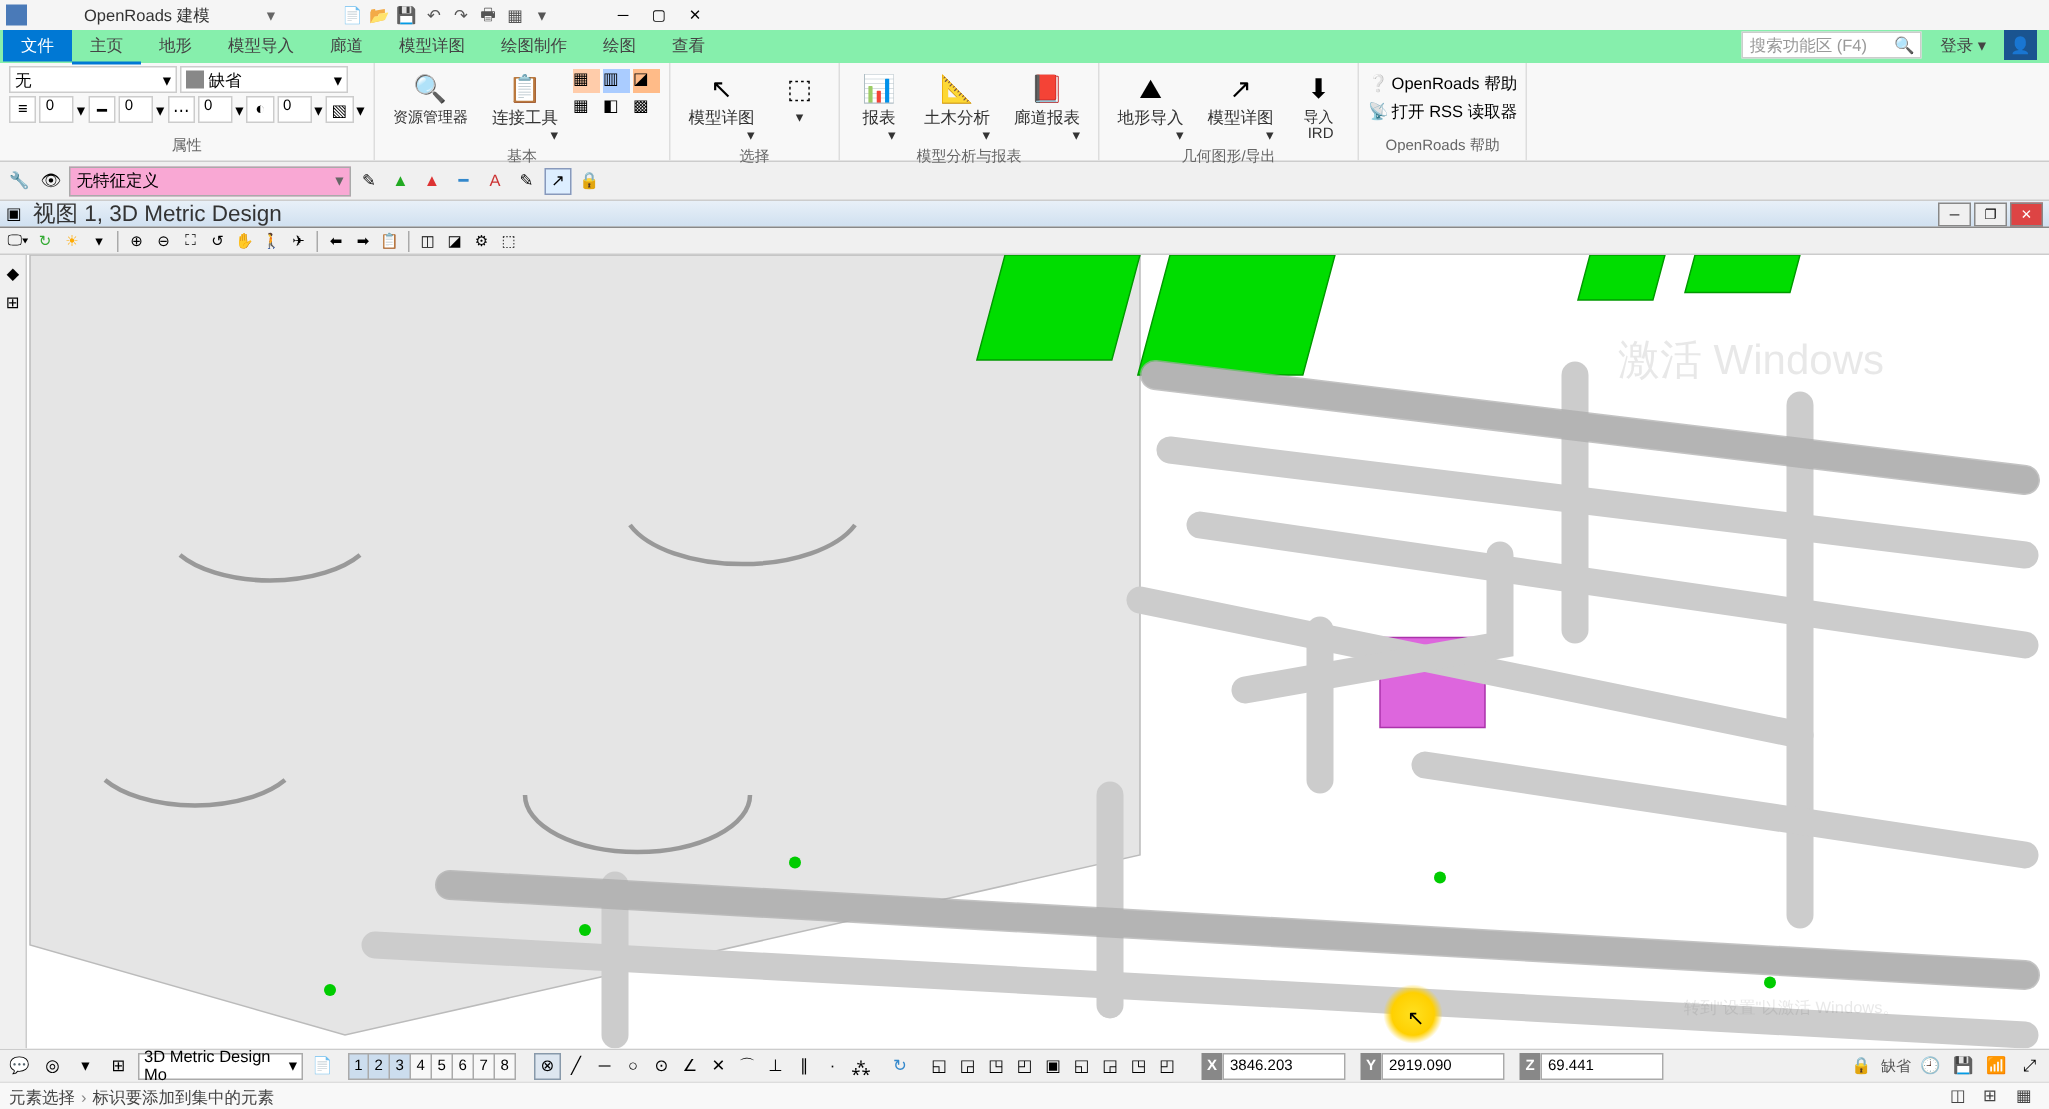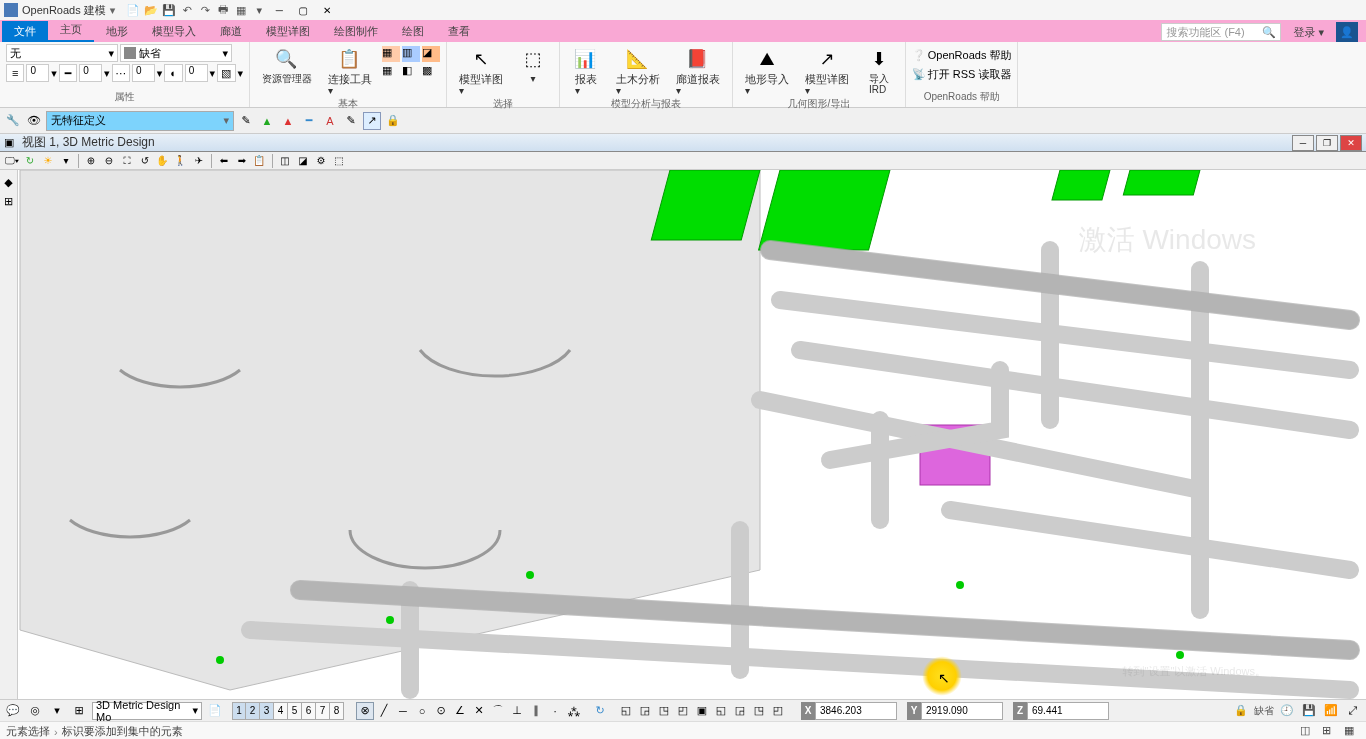--- a/index.html
+++ b/index.html
@@ -1,63 +1,63 @@
 <!DOCTYPE html>
 <html><head>
 <meta charset="utf-8">
 <style>
 * { margin: 0; padding: 0; box-sizing: border-box; font-family: "Microsoft YaHei", Arial, sans-serif; font-size: 11px; }
 body { background: #f0f0f0; overflow: hidden; width: 1366px; height: 739px; }
 
 
-.titlebar { height: 20px; background: #f5f5f5; display: flex; align-items: center; padding: 0 4px; }
+.titlebar { height: 20px; background: #f5f5f5; display: flex; align-items: center; padding: 0 4px; gap: 34px; }
 .titlebar .app-icon { width: 14px; height: 14px; background: #4a7ab8; margin-right: 4px; }
 .titlebar .workflow { font-size: 11px; color: #333; }
 .titlebar .workflow-arrow { margin: 0 4px; color: #666; }
 .qat { display: flex; gap: 2px; margin-left: 6px; }
 .qat-btn { width: 16px; height: 16px; display: flex; align-items: center; justify-content: center; color: #555; cursor: pointer; }
 .titlebar .doc-title { flex: 1; text-align: center; font-size: 11px; color: #333; }
 .win-controls { display: flex; }
 .win-btn { width: 24px; height: 18px; display: flex; align-items: center; justify-content: center; cursor: pointer; font-size: 10px; }
 
 
-.ribbon-tabs { height: 22px; background: #f9a8d4; display: flex; align-items: flex-end; padding: 0 2px; }
+.ribbon-tabs { height: 22px; background: #86efac; display: flex; align-items: flex-start; padding: 0 2px; }
 .ribbon-tab { padding: 3px 12px; font-size: 11px; color: #444; cursor: pointer; }
 .ribbon-tab.active { background: #0078d4; color: white; }
 .ribbon-tab.selected { border-bottom: 2px solid #0078d4; }
 .ribbon-right { margin-left: auto; display: flex; align-items: center; gap: 4px; padding-right: 6px; }
 .search-ribbon { width: 120px; height: 18px; border: 1px solid #ccc; background: white; padding: 0 4px; font-size: 10px; color: #999; display: flex; align-items: center; }
 .login-btn { padding: 2px 8px; color: #444; cursor: pointer; }
 .user-icon-box { width: 22px; height: 20px; background: #1a5490; display: flex; align-items: center; justify-content: center; color: white; }
 
 
 .ribbon { height: 66px; background: #f8f8f8; border-bottom: 1px solid #ccc; display: flex; }
 .ribbon-group { border-right: 1px solid #ddd; padding: 2px 6px; display: flex; flex-direction: column; justify-content: space-between; }
 .ribbon-group-content { display: flex; gap: 4px; }
 .ribbon-group-label { text-align: center; font-size: 10px; color: #666; padding-bottom: 1px; }
 .ribbon-stack { display: flex; flex-direction: column; gap: 2px; }
 .ribbon-row { display: flex; align-items: center; gap: 2px; }
 .small-input { height: 18px; border: 1px solid #ccc; background: white; font-size: 10px; padding: 0 3px; }
 .small-btn { width: 22px; height: 18px; border: 1px solid #ccc; background: white; display: flex; align-items: center; justify-content: center; cursor: pointer; }
 .big-btn { display: flex; flex-direction: column; align-items: center; padding: 1px 6px; cursor: pointer; }
 .big-btn-icon { width: 28px; height: 28px; display: flex; align-items: center; justify-content: center; font-size: 18px; }
-.big-btn-label { font-size: 10px; color: #333; text-align: left; line-height: 1.1; }
+.big-btn-label { font-size: 10px; color: #333; text-align: right; line-height: 1.1; }
 .mini-btn { width: 18px; height: 16px; cursor: pointer; }
 .mini-grid { display: grid; grid-template-columns: repeat(3, 18px); gap: 2px; }
 
 
 .secondary-bar { height: 26px; background: #f0f0f0; border-bottom: 1px solid #ccc; display: flex; align-items: center; padding: 0 4px; gap: 3px; }
 .sb-icon { width: 18px; height: 18px; cursor: pointer; display: flex; align-items: center; justify-content: center; }
-.sb-combo { width: 188px; height: 20px; border: 1px solid #aaa; background: #7dd3fc; padding: 0 4px; font-size: 11px; display: flex; align-items: center; }
+.sb-combo { width: 188px; height: 20px; border: 1px solid #aaa; background: #f9a8d4; padding: 0 4px; font-size: 11px; display: flex; align-items: center; }
 .sb-combo-arrow { margin-left: auto; color: #666; cursor: pointer; }
 
 
 .view-header { height: 18px; background: linear-gradient(#e8f0f8, #d0e0f0); border-bottom: 1px solid #888; display: flex; align-items: center; padding: 0 4px; }
 .view-header-icon { width: 14px; height: 14px; margin-right: 4px; }
-.view-header-title { flex: 1; font-size: 12px; color: #333; }
+.view-header-title { flex: 1; font-size: 15px; color: #333; }
 .view-header-btns { display: flex; }
 .vh-btn { width: 22px; height: 16px; border: 1px solid #888; display: flex; align-items: center; justify-content: center; cursor: pointer; font-size: 9px; margin-left: 2px; }
 .vh-btn.close { background: #d44; color: white; }
 .vh-btn.normal { background: #f0f0f0; }
 
 
 .view-toolbar { height: 18px; background: #f0f0f0; border-bottom: 1px solid #ccc; display: flex; align-items: center; padding: 0 4px; gap: 2px; }
 .vt-btn { width: 16px; height: 16px; cursor: pointer; display: flex; align-items: center; justify-content: center; font-size: 10px; }
 .vt-sep { width: 1px; height: 14px; background: #aaa; margin: 0 2px; }
 

